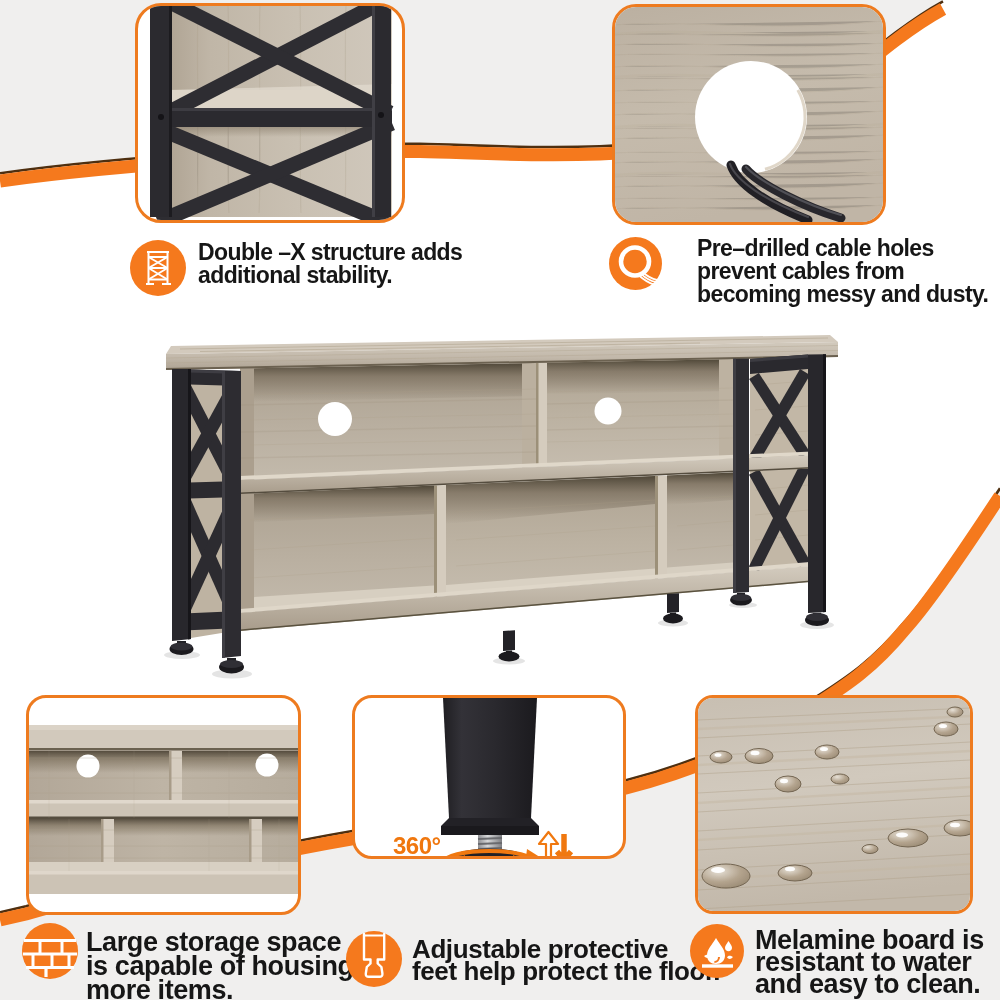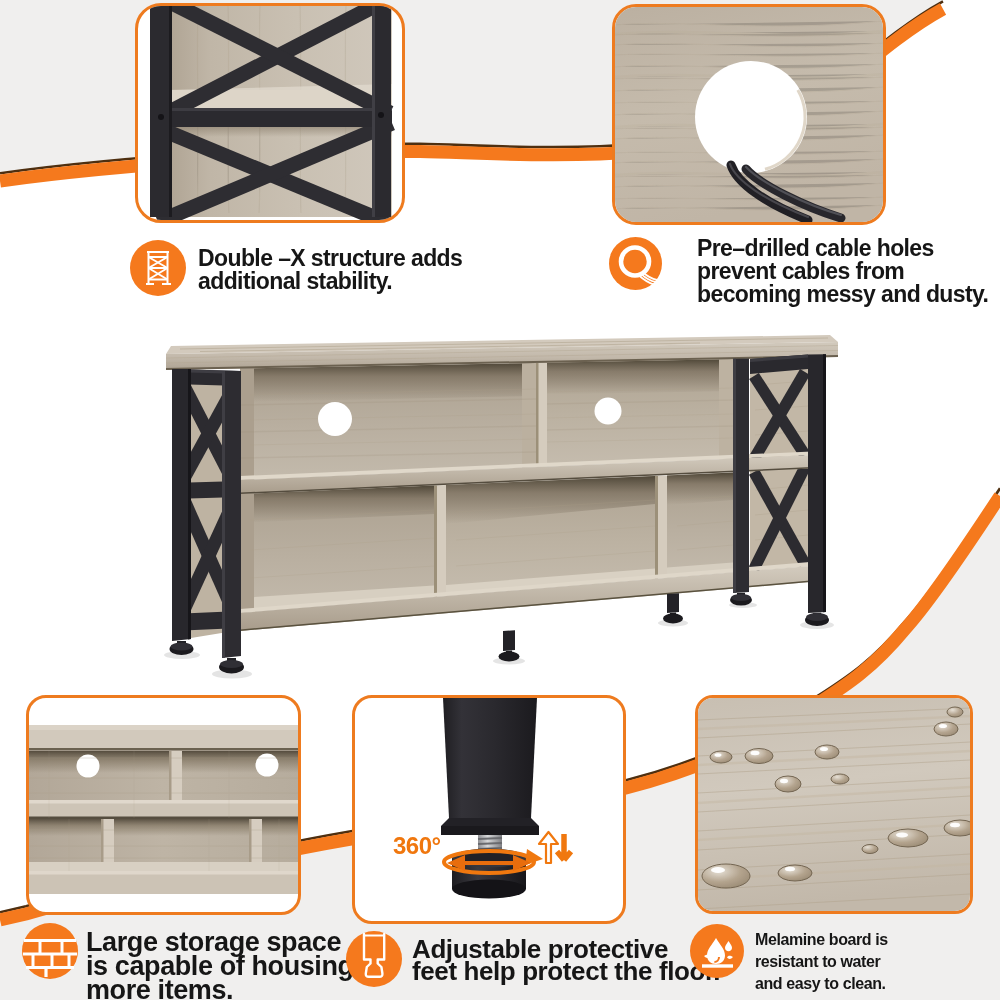--- a/index.html
+++ b/index.html
@@ -320,21 +320,21 @@
     <rect x="0" y="173" width="269" height="23" fill="#ccc3b5"></rect>
     <rect x="0" y="173" width="269" height="3.5" fill="#dfd7cb"></rect>
 
     <g stroke="#a89c86" stroke-width="1" opacity="0.3">
       <path d="M0,60 H269 M0,80 H269 M0,95 H269 M0,132 H269 M0,148 H269 M0,160 H269"></path>
       <path d="M20,53 V120 M105,53 V120 M200,53 V120 M40,121 V173 M180,121 V173 M250,121 V173" opacity="0.5"></path>
     </g>
   </g>
 </svg>
 </div>
-<div class="card" id="cardBM" style="left:352px;top:695px;width:274px;height:229px;border-radius:20px;">
+<div class="card" id="cardBM" style="left:352px;top:695px;width:274px;height:164px;border-radius:20px;">
 <svg width="268" height="213" viewBox="0 0 268 213" style="position:absolute;left:0;top:0;">
   <defs>
     <linearGradient id="legg" x1="0" y1="0" x2="1" y2="0">
       <stop offset="0" stop-color="#1f1e22"></stop>
           <stop offset="0.2" stop-color="#333238"></stop>
       <stop offset="0.55" stop-color="#2a292e"></stop>
           <stop offset="1" stop-color="#1b1a1e"></stop>
     </linearGradient>
     <linearGradient id="screwg" x1="0" y1="0" x2="1" y2="0">
       <stop offset="0" stop-color="#8e8f93"></stop>
@@ -442,25 +442,25 @@
       <ellipse cx="204" cy="137" rx="6" ry="2.5"></ellipse>
       <ellipse cx="257" cy="127" rx="5" ry="2.2"></ellipse>
       <ellipse cx="245" cy="28" rx="4" ry="2"></ellipse>
       <ellipse cx="20" cy="172" rx="7" ry="3"></ellipse>
       <ellipse cx="92" cy="171" rx="5" ry="2.2"></ellipse>
     </g>
   </g>
 </svg>
 </div>
 
-<div class="cap" style="left:198px;top:247px;font-size:23px;line-height:23px;letter-spacing:-0.6px;">Double –X structure adds<br>additional stability.</div>
+<div class="cap" style="left:198px;top:241px;font-size:23px;line-height:23px;letter-spacing:-0.6px;">Double –X structure adds<br>additional stability.</div>
 <div class="cap" style="left:697px;top:237px;font-size:23px;line-height:23px;letter-spacing:-0.6px;">Pre–drilled cable holes<br>prevent cables from<br>becoming messy and dusty.</div>
 <div class="cap" style="left:86px;top:930px;font-size:27px;line-height:24px;letter-spacing:-0.4px;">Large storage space<br>is capable of housing<br>more items.</div>
 <div class="cap" style="left:412px;top:938px;font-size:26px;line-height:22px;letter-spacing:-0.4px;">Adjustable protective<br>feet help protect the floor.</div>
-<div class="cap" style="left:755px;top:929px;font-size:16px;line-height:22px;letter-spacing:-0.4px;">Melamine board is<br>resistant to water<br>and easy to clean.</div>
+<div class="cap" style="left:755px;top:929px;font-size:27px;line-height:22px;letter-spacing:-0.4px;">Melamine board is<br>resistant to water<br>and easy to clean.</div>
 
 <svg class="abs" style="left:130px;top:240px;" width="56" height="56" viewBox="0 0 56 56" id="iconX">
   <circle cx="28" cy="28" r="28" fill="#f5791d"></circle>
   <g stroke="#fff" stroke-width="2" fill="none">
     <path d="M17,12 H39"></path>
     <path d="M18.5,12.5 V44 M37.5,12.5 V44"></path>
     <path d="M16,44 H24 M32,44 H41"></path>
     <path d="M18.5,17 H37.5 M18.5,28 H37.5 M18.5,39.5 H37.5"></path>
     <path d="M18.5,17 L37.5,28 M37.5,17 L18.5,28"></path>
     <path d="M18.5,28 L37.5,39.5 M37.5,28 L18.5,39.5"></path>

